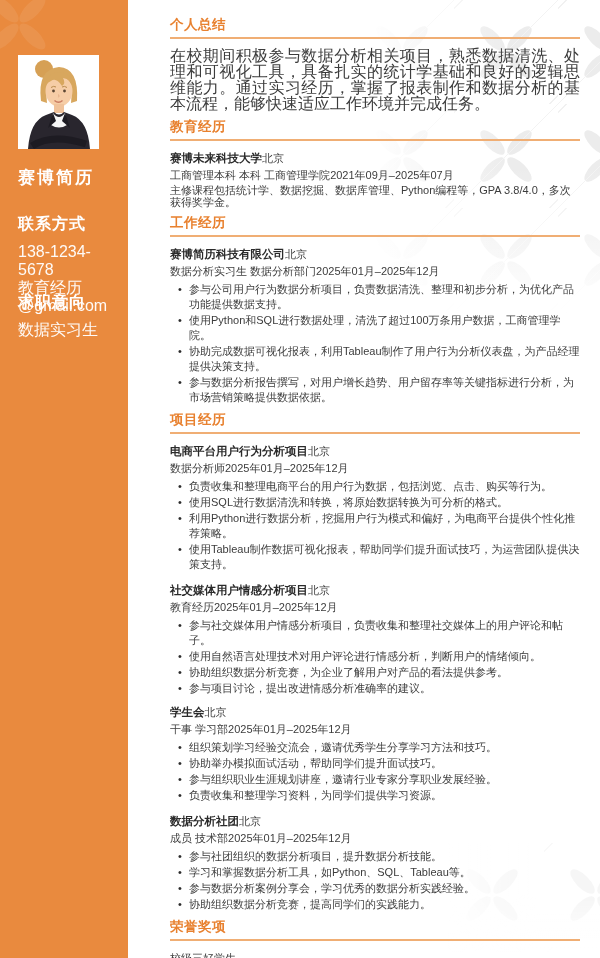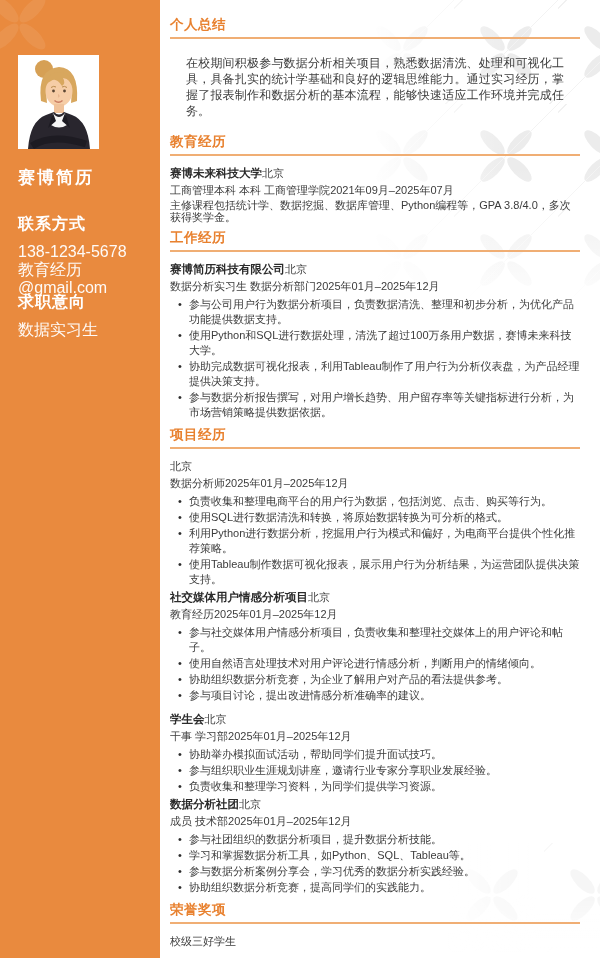--- a/index.html
+++ b/index.html
@@ -20,22 +20,22 @@
       linear-gradient(to bottom, rgba(255,255,255,0) 0%, rgba(255,255,255,0) 50%, #fff 94%);
   }
   .deco-br .fade{
     background:
       linear-gradient(to right, rgba(255,255,255,0) 0%, rgba(255,255,255,0) 40%, #fff 95%) ,
       linear-gradient(to top, rgba(255,255,255,0) 0%, rgba(255,255,255,0) 45%, #fff 95%);
     transform:scaleX(-1) scaleY(-1);
   }
   
   .sidebar{
-    position:absolute;left:0;top:0;width:150px;height:958px;
-    background:#E98A3E;color:#fff;z-index:2;padding-left:10px;
+    position:absolute;left:0;top:0;width:128px;height:958px;
+    background:#E98A3E;color:#fff;z-index:2;
   }
   .side-corner{position:absolute;top:-22px;left:-26px;}
   .photo{
     position:absolute;left:18px;top:55px;width:81px;height:94px;
     background:#fff;overflow:hidden;
   }
   .side-name{
     position:absolute;left:18px;top:166px;margin:0;
     font-size:17px;font-weight:bold;letter-spacing:2px;color:#fff;
   }
@@ -51,36 +51,36 @@
     position:absolute;left:150px;top:0;width:450px;height:674px;
     padding:18px 20px 0 20px;box-sizing:border-box;z-index:1;border-radius:28px;
   }
   .section{margin-bottom:8px;}
   .section-title{
     margin:0 0 9px 0;
     color:#E8812F;font-size:13.5px;line-height:13px;font-weight:bold;
     padding-bottom:6px;border-bottom:2px solid #F0AE74;letter-spacing:.5px;
   }
   .summary-text{
-    margin:16px;font-size:12px;line-height:16px;color:#3C3C3C;text-align:justify;
+    margin:0;font-size:16px;line-height:16px;color:#3C3C3C;text-align:justify;
   }
   .row{
     display:flex;justify-content:flex-start;align-items:baseline;
     font-size:11px;line-height:17px;color:#3C3C3C;
   }
   .row .strong{font-weight:bold;font-size:11.5px;color:#2B2B2B;}
   .detail-line{font-size:11px;line-height:12px;color:#3C3C3C;}
   ul.bullets{margin:2px 0 0 0;padding:0 0 0 19px;list-style:none;}
   ul.bullets li{
     position:relative;font-size:11px;line-height:15px;color:#3C3C3C;margin:0 0 1px 0;
   }
   ul.bullets li::before{
     content:"\2022";position:absolute;left:-11px;top:0;color:#2B2B2B;
   }
-  .entry + .entry{margin-top:2px;}
+  .entry + .entry{margin-top:10px;}
   .honor-line{font-size:11px;line-height:17px;color:#3C3C3C;}
 </style>
 </head>
 <body>
 
 <div class="deco deco-tr">
   <svg width="250" height="335" xmlns="http://www.w3.org/2000/svg">
     <defs>
       <pattern id="pt1" width="104" height="104" patternUnits="userSpaceOnUse">
         <g fill="#ececec">
@@ -209,42 +209,43 @@
       <div class="row">
         <span class="strong">赛博简历科技有限公司</span>
         <span>北京</span>
       </div>
       <div class="row">
         <span>数据分析实习生 数据分析部门</span>
         <span>2025年01月–2025年12月</span>
       </div>
       <ul class="bullets">
         <li>参与公司用户行为数据分析项目，负责数据清洗、整理和初步分析，为优化产品功能提供数据支持。</li>
-        <li>使用Python和SQL进行数据处理，清洗了超过100万条用户数据，赛博未来科技大学。</li>
+        <li>使用Python和SQL进行数据处理，清洗了超过100万条用户数据，工商管理学院。</li>
         <li>协助完成数据可视化报表，利用Tableau制作了用户行为分析仪表盘，为产品经理提供决策支持。</li>
         <li>参与数据分析报告撰写，对用户增长趋势、用户留存率等关键指标进行分析，为市场营销策略提供数据依据。</li>
       </ul>
     </div>
   </section>
 
   <section class="section">
     <h3 class="section-title">项目经历</h3>
     <div class="entry">
       <div class="row">
+        <span class="strong">电商平台用户行为分析项目</span>
         <span>北京</span>
       </div>
       <div class="row">
         <span>数据分析师</span>
         <span>2025年01月–2025年12月</span>
       </div>
       <ul class="bullets">
         <li>负责收集和整理电商平台的用户行为数据，包括浏览、点击、购买等行为。</li>
         <li>使用SQL进行数据清洗和转换，将原始数据转换为可分析的格式。</li>
         <li>利用Python进行数据分析，挖掘用户行为模式和偏好，为电商平台提供个性化推荐策略。</li>
-        <li>使用Tableau制作数据可视化报表，展示用户行为分析结果，为运营团队提供决策支持。</li>
+        <li>使用Tableau制作数据可视化报表，帮助同学们提升面试技巧，为运营团队提供决策支持。</li>
       </ul>
     </div>
     <div class="entry">
       <div class="row">
         <span class="strong">社交媒体用户情感分析项目</span>
         <span>北京</span>
       </div>
       <div class="row">
         <span>教育经历</span>
         <span>2025年01月–2025年12月</span>
@@ -262,20 +263,21 @@
     <div class="entry">
       <div class="row">
         <span class="strong">学生会</span>
         <span>北京</span>
       </div>
       <div class="row">
         <span>干事 学习部</span>
         <span>2025年01月–2025年12月</span>
       </div>
       <ul class="bullets">
+        <li>组织策划学习经验交流会，邀请优秀学生分享学习方法和技巧。</li>
         <li>协助举办模拟面试活动，帮助同学们提升面试技巧。</li>
         <li>参与组织职业生涯规划讲座，邀请行业专家分享职业发展经验。</li>
         <li>负责收集和整理学习资料，为同学们提供学习资源。</li>
       </ul>
     </div>
     <div class="entry">
       <div class="row">
         <span class="strong">数据分析社团</span>
         <span>北京</span>
       </div>

